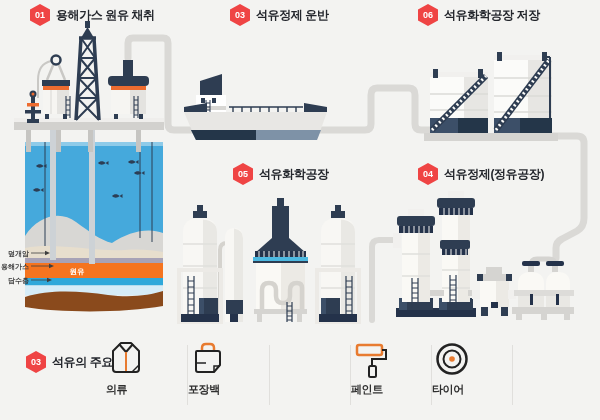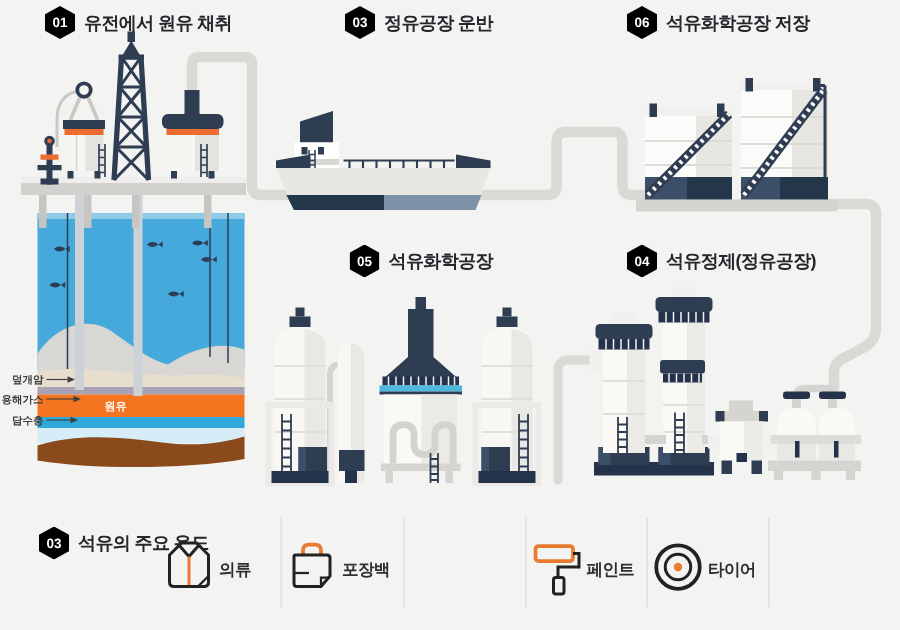--- a/index.html
+++ b/index.html
@@ -4,26 +4,26 @@
 <style>
   html,body{margin:0;padding:0;background:#dcdcdc;}
   .stage{
     position:relative;width:600px;height:420px;background:#f3f3f1;
     overflow:hidden;font-family:"Liberation Sans",sans-serif;
   }
   .scene{position:absolute;left:0;top:0;width:600px;height:420px;}
   .scene text{font-family:"Liberation Sans",sans-serif;}
   .step{position:absolute;display:flex;align-items:center;gap:6px;}
   .hex{
-    width:20px;height:22px;background:#000000;color:#fff;
+    width:20px;height:22px;background:#ef4444;color:#fff;
     clip-path:polygon(50% 0,100% 25%,100% 75%,50% 100%,0 75%,0 25%);
     font-size:9px;font-weight:700;display:flex;align-items:center;justify-content:center;
   }
   .step-label{font-size:12px;font-weight:700;color:#23262c;letter-spacing:-0.4px;white-space:nowrap;}
-  .product{position:absolute;top:358px;width:80px;display:flex;flex-direction:row;align-items:center;}
+  .product{position:absolute;top:339px;width:80px;display:flex;flex-direction:column;align-items:flex-start;}
   .product-icon{width:40px;height:40px;}
   .product-label{font-size:11px;font-weight:700;color:#2f2f2f;margin-top:3px;letter-spacing:-0.4px;}
   .vdiv{position:absolute;top:345px;width:1px;height:60px;background:#e0dfdc;}
 </style>
 </head>
 <body>
 
 <div class="stage">
 
   <svg class="scene" viewBox="0 0 600 420" aria-hidden="true">
@@ -302,27 +302,27 @@
           <rect x="541" y="314" width="6" height="6" fill="#d5d4d1"></rect>
           <rect x="564" y="314" width="6" height="6" fill="#d5d4d1"></rect>
       </g>
     </g>
   </svg>
 
   <div class="step" style="left:30px;top:4px">
     <div class="hex">
         <span>01</span>
       </div>
-    <div class="step-label">유전에서 원유 채취</div>
+    <div class="step-label">용해가스 원유 채취</div>
   </div>
   <div class="step" style="left:230px;top:4px">
     <div class="hex">
         <span>03</span>
       </div>
-    <div class="step-label">정유공장 운반</div>
+    <div class="step-label">석유정제 운반</div>
   </div>
   <div class="step" style="left:418px;top:4px">
     <div class="hex">
         <span>06</span>
       </div>
     <div class="step-label">석유화학공장 저장</div>
   </div>
   <div class="step" style="left:233px;top:163px">
     <div class="hex">
         <span>05</span>

